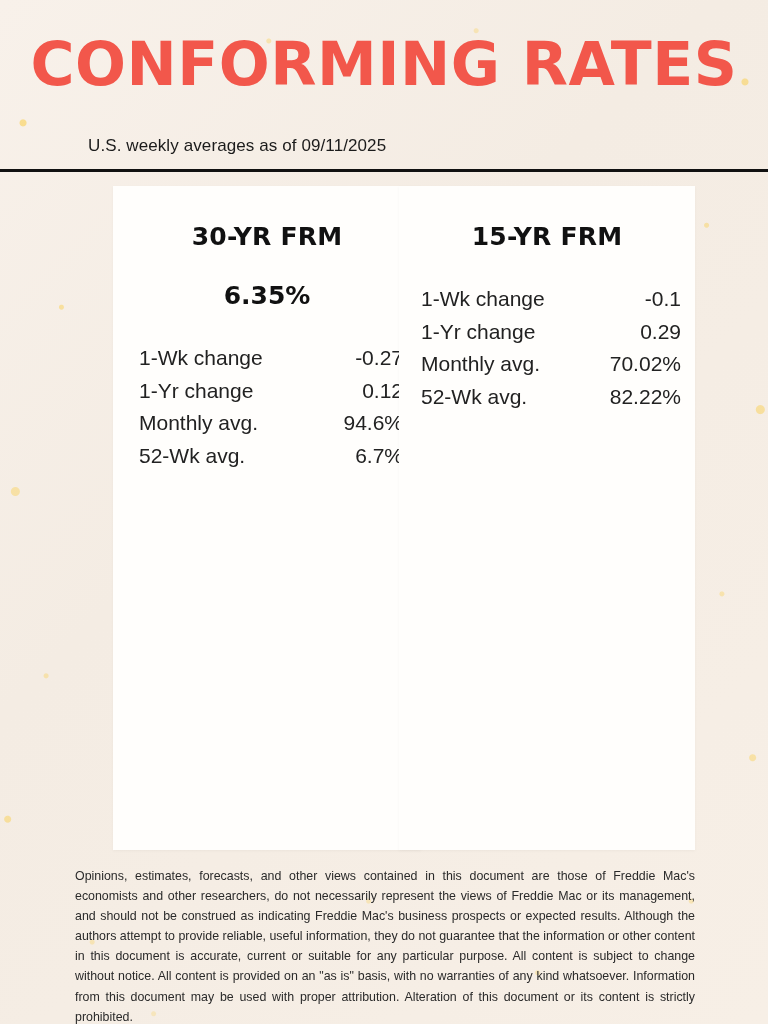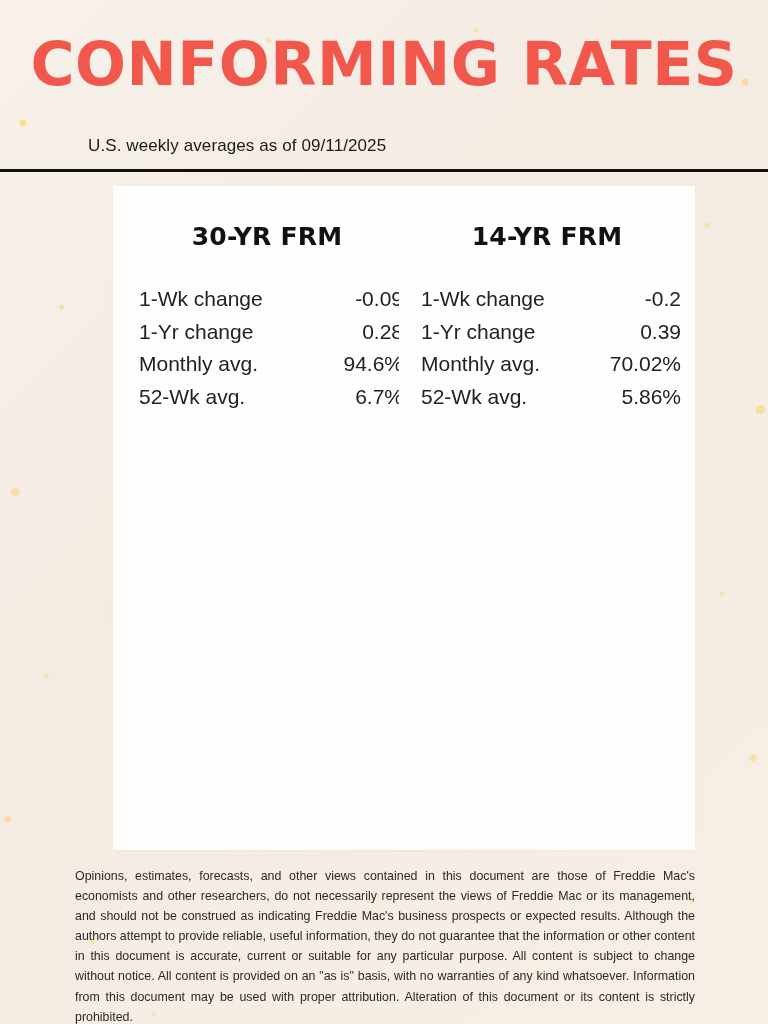--- a/index.html
+++ b/index.html
@@ -149,58 +149,59 @@
   <div class="header">
     <div class="title">CONFORMING RATES</div>
     <div class="subtitle">U.S. weekly averages as of 09/11/2025</div>
   </div>
   <div class="rule"></div>
 
   <div class="cards">
 
     <div class="card card-left">
       <div class="card-title">30-YR FRM</div>
+      <div class="card-rate">6.35%</div>
       <div class="rows">
         <div class="row">
           <span class="label">1-Wk change</span>
-          <span class="value">-0.09</span>
+          <span class="value">-0.27</span>
         </div>
         <div class="row">
           <span class="label">1-Yr change</span>
-          <span class="value">0.28</span>
+          <span class="value">0.12</span>
         </div>
         <div class="row">
           <span class="label">Monthly avg.</span>
           <span class="value">94.6%</span>
         </div>
         <div class="row">
           <span class="label">52-Wk avg.</span>
           <span class="value">6.7%</span>
         </div>
       </div>
     </div>
 
     <div class="card card-right">
-      <div class="card-title">14-YR FRM</div>
+      <div class="card-title">15-YR FRM</div>
       <div class="rows">
         <div class="row">
           <span class="label">1-Wk change</span>
-          <span class="value">-0.2</span>
+          <span class="value">-0.1</span>
         </div>
         <div class="row">
           <span class="label">1-Yr change</span>
-          <span class="value">0.39</span>
+          <span class="value">0.29</span>
         </div>
         <div class="row">
           <span class="label">Monthly avg.</span>
           <span class="value">70.02%</span>
         </div>
         <div class="row">
           <span class="label">52-Wk avg.</span>
-          <span class="value">5.86%</span>
+          <span class="value">82.22%</span>
         </div>
       </div>
     </div>
 
   </div>
 
   <div class="disclaimer">Opinions, estimates, forecasts, and other views contained in this document are those of Freddie Mac's economists and other researchers, do not necessarily represent the views of Freddie Mac or its management, and should not be construed as indicating Freddie Mac's business prospects or expected results. Although the authors attempt to provide reliable, useful information, they do not guarantee that the information or other content in this document is accurate, current or suitable for any particular purpose. All content is subject to change without notice. All content is provided on an "as is" basis, with no warranties of any kind whatsoever. Information from this document may be used with proper attribution. Alteration of this document or its content is strictly prohibited.</div>
 
 </div>
 

